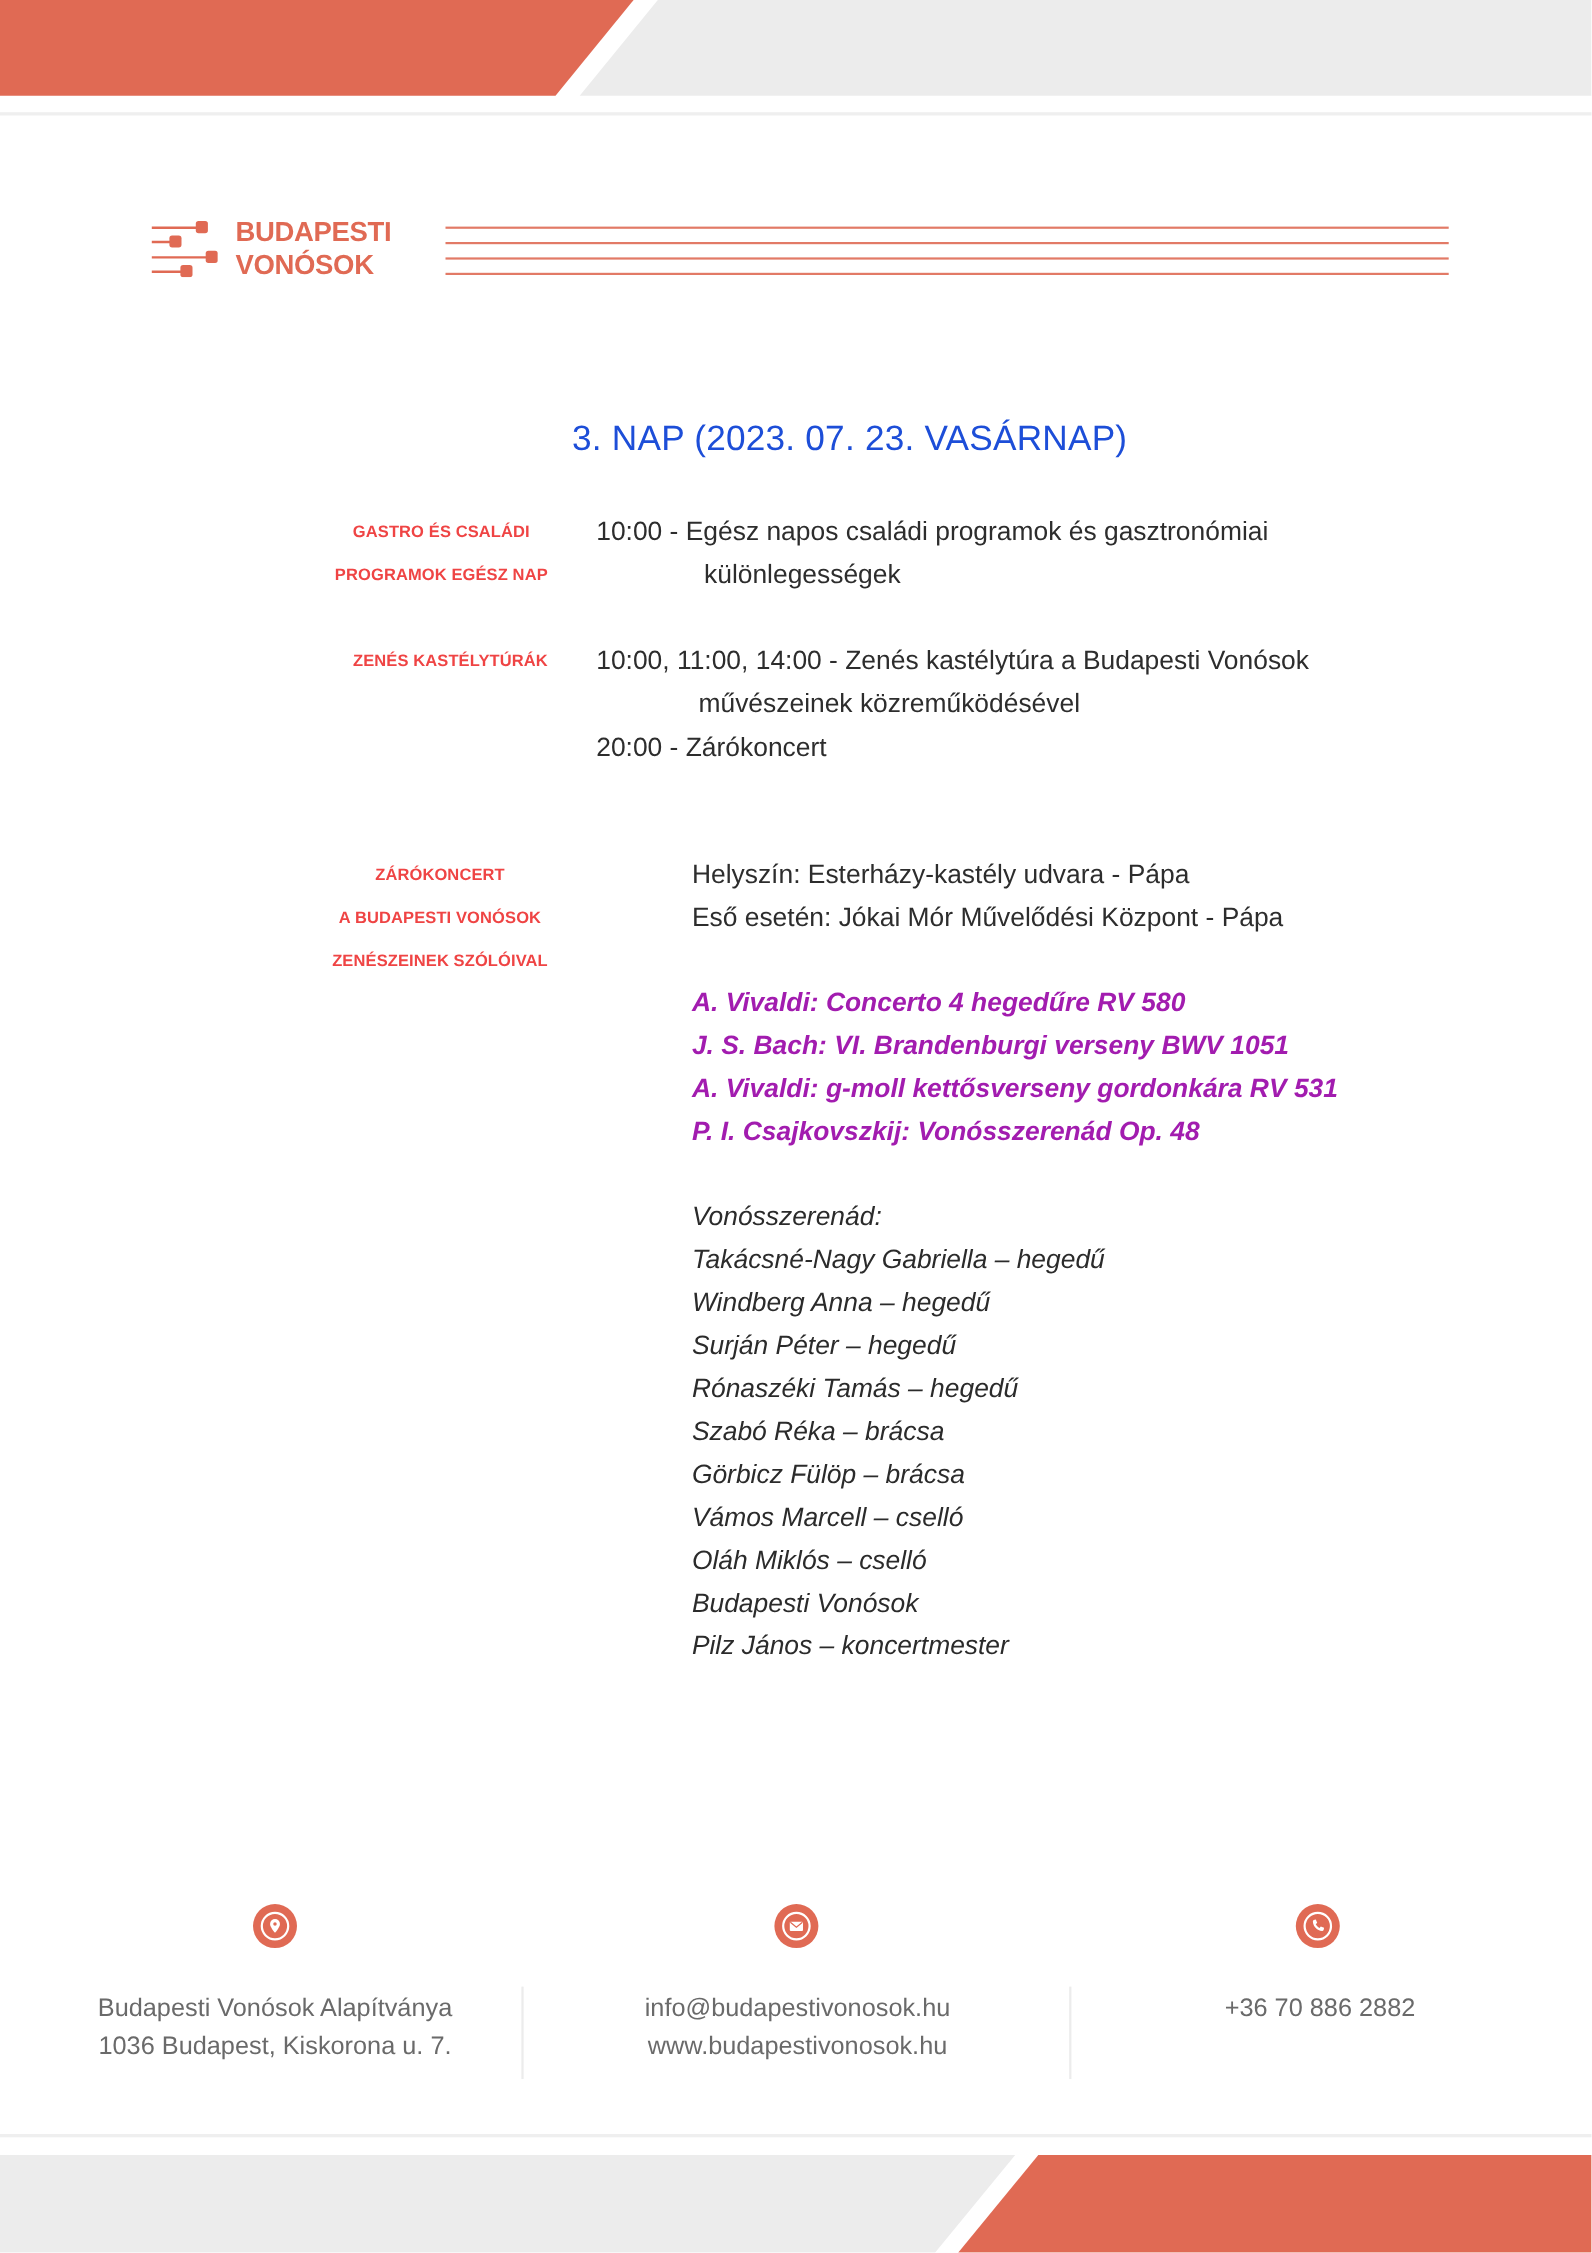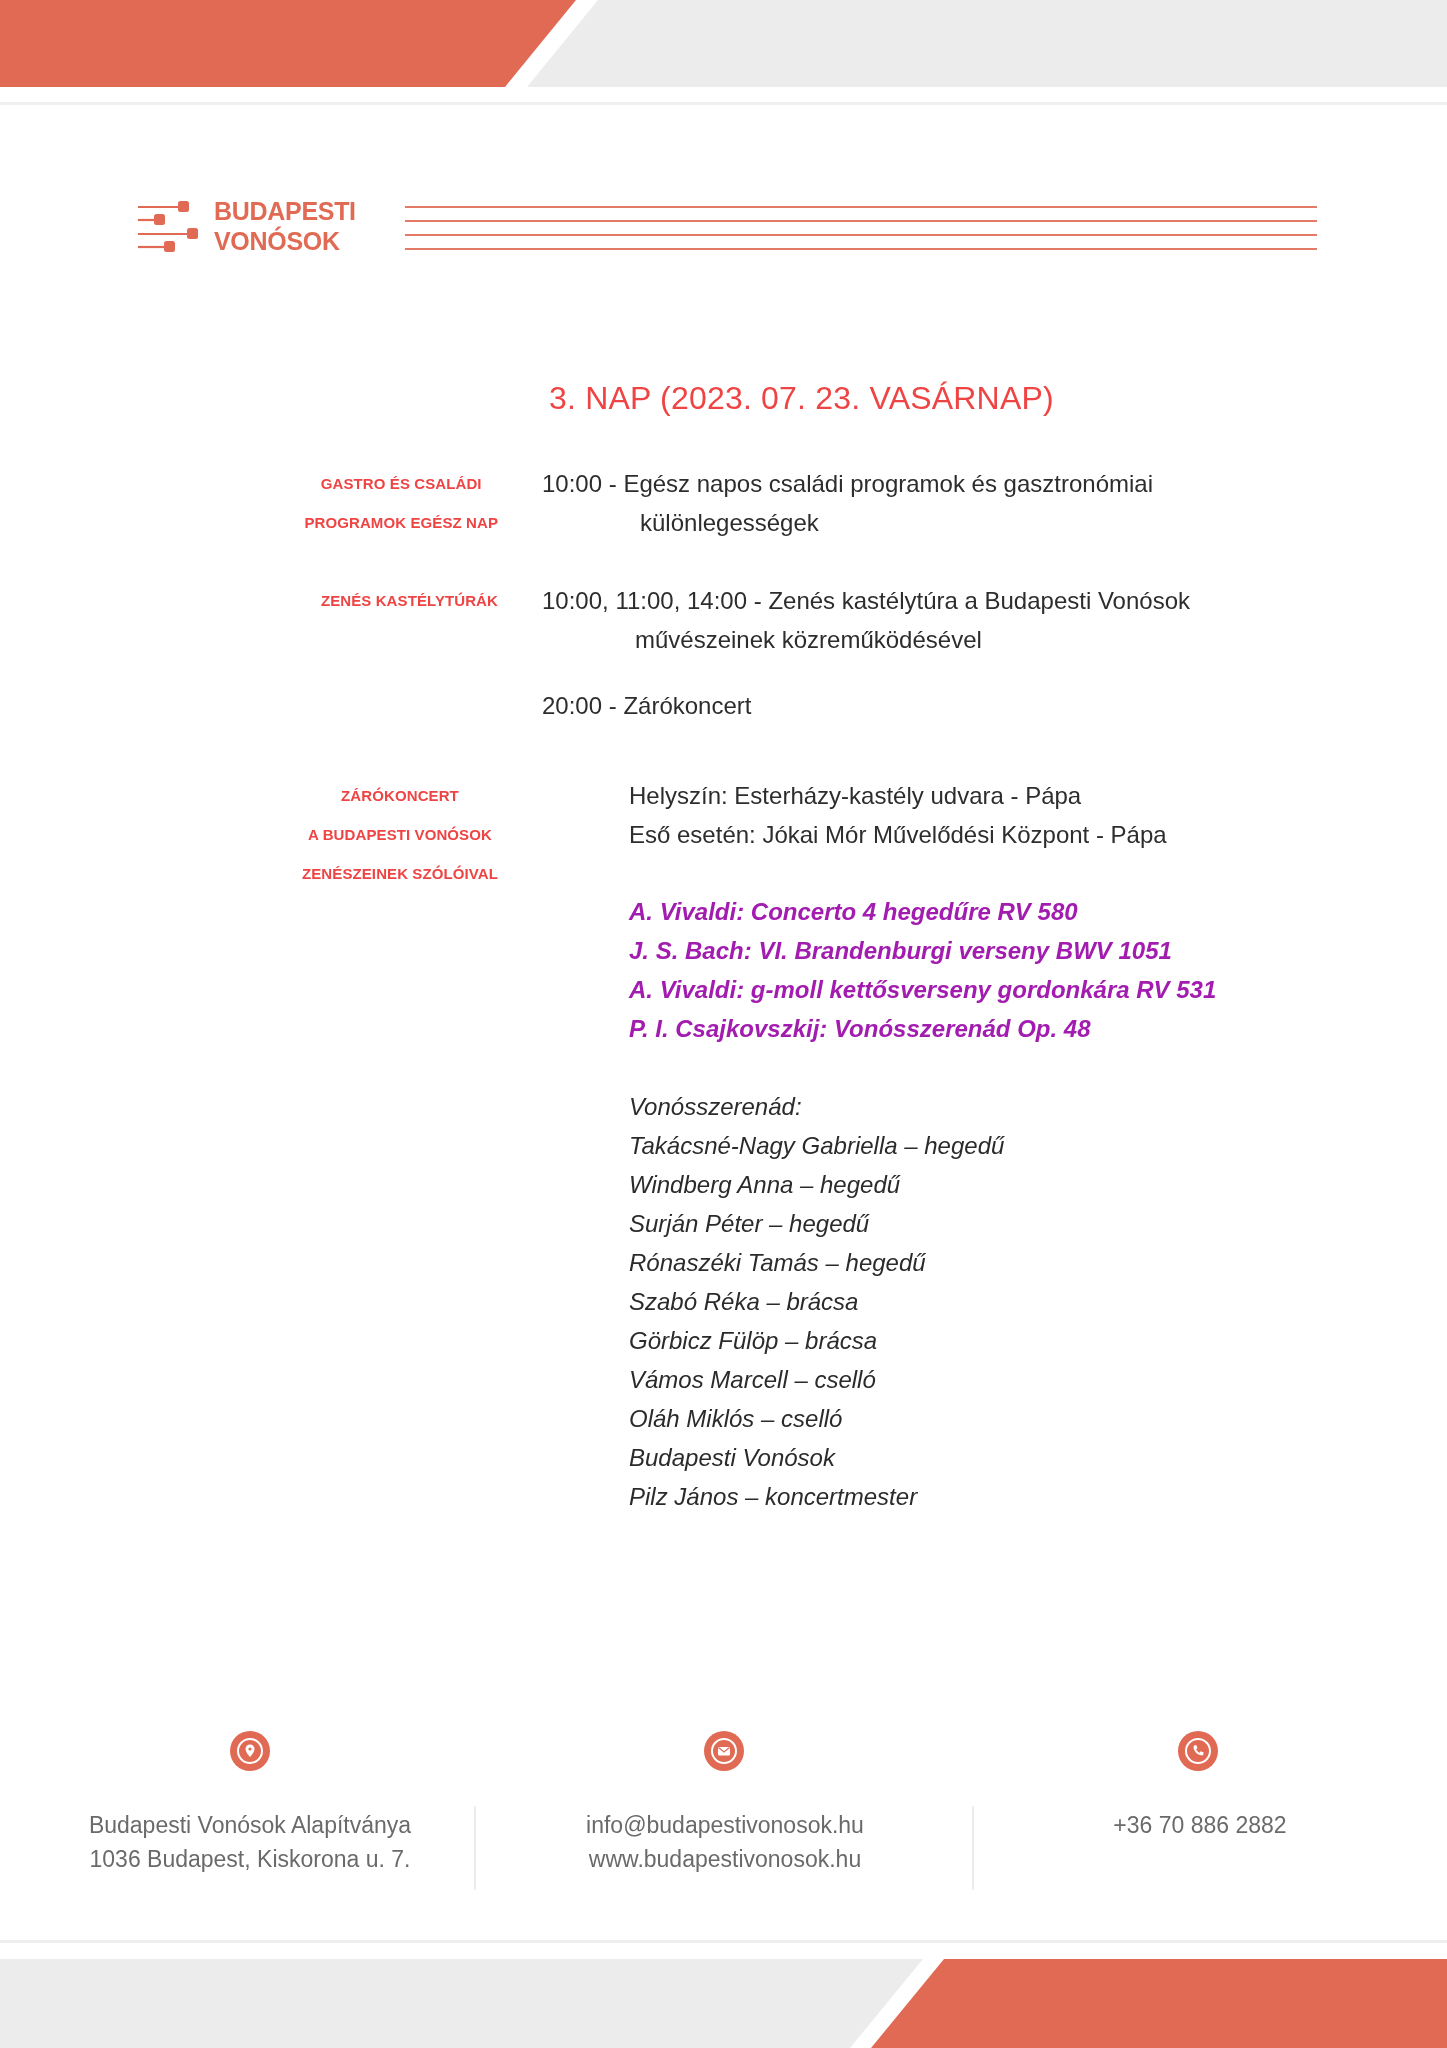--- a/index.html
+++ b/index.html
@@ -31,22 +31,22 @@
     .logo-text span { display: block; }
     .staff-lines {
       position: absolute; left: 405px; top: 206px; width: 912px; height: 45px;
     }
     .staff-lines div {
       position: absolute; left: 0; width: 100%; height: 2px; background: #e27a66;
     }
 
     
     .day-title {
-      position: absolute; left: 549px; top: 380px;
-      font-size: 32px; color: #ef4444; font-weight: 400; letter-spacing: 0.2px;
+      position: absolute; left: 520px; top: 380px;
+      font-size: 32px; color: #1d4ed8; font-weight: 400; letter-spacing: 0.2px;
       white-space: nowrap;
     }
 
     
     .label {
       position: absolute; right: 949px; text-align: center;
       font-weight: 700; font-size: 15px; color: #ef4444; line-height: 39px;
       text-transform: uppercase; white-space: nowrap; letter-spacing: 0.1px;
     }
 
@@ -127,21 +127,21 @@
   </div>
   <div class="content-line" style="left:542px; top:464px">10:00 -  Egész napos családi programok és gasztronómiai</div>
   <div class="content-line" style="left:640px; top:503px">különlegességek</div>
 
   <div class="label" style="top:581px">
     <div>ZENÉS KASTÉLYTÚRÁK</div>
   </div>
   <div class="content-line" style="left:542px; top:581px">10:00, 11:00, 14:00 - Zenés kastélytúra a Budapesti Vonósok</div>
   <div class="content-line" style="left:635px; top:620px">művészeinek közreműködésével</div>
 
-  <div class="content-line" style="left:542px; top:686px">20:00 - Zárókoncert</div>
+  <div class="content-line" style="left:542px; top:660px">20:00 - Zárókoncert</div>
 
   <div class="label" style="top:776px">
     <div>ZÁRÓKONCERT</div>
     <div>A BUDAPESTI VONÓSOK</div>
     <div>ZENÉSZEINEK SZÓLÓIVAL</div>
   </div>
   <div class="content-line" style="left:629px; top:776px">Helyszín: Esterházy-kastély udvara - Pápa</div>
   <div class="content-line" style="left:629px; top:815px">Eső esetén: Jókai Mór Művelődési Központ - Pápa</div>
 
   <div class="content-line bold-italic" style="left:629px; top:892px">A. Vivaldi: Concerto 4 hegedűre RV 580</div>

